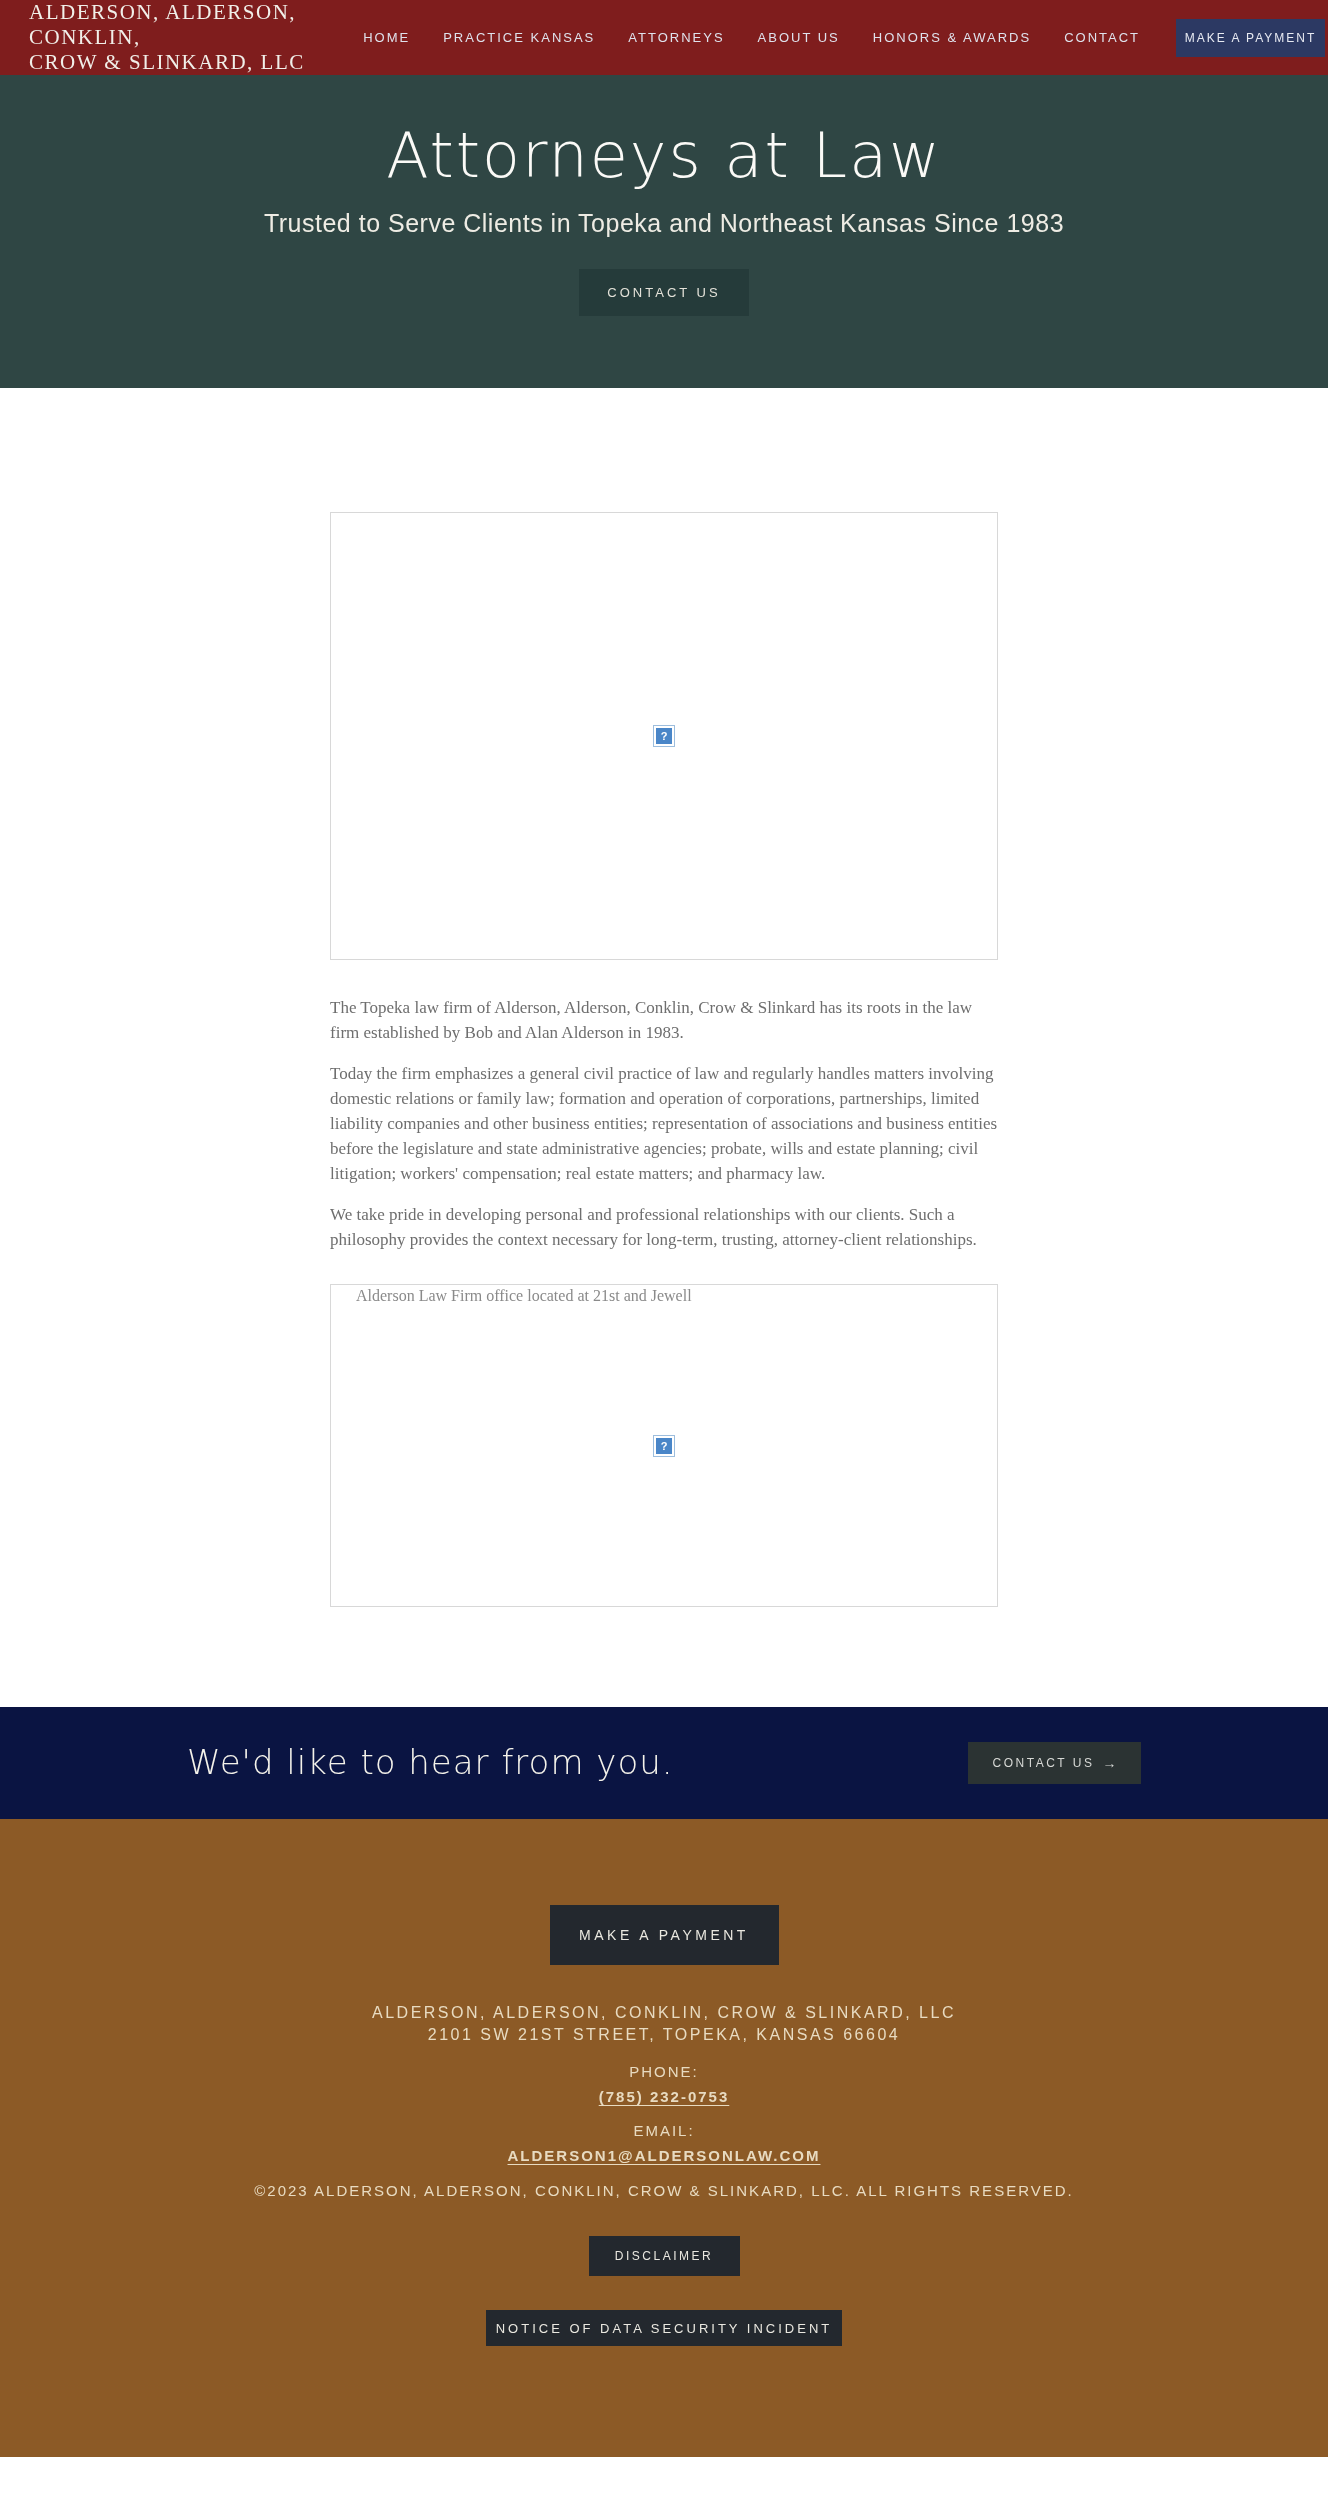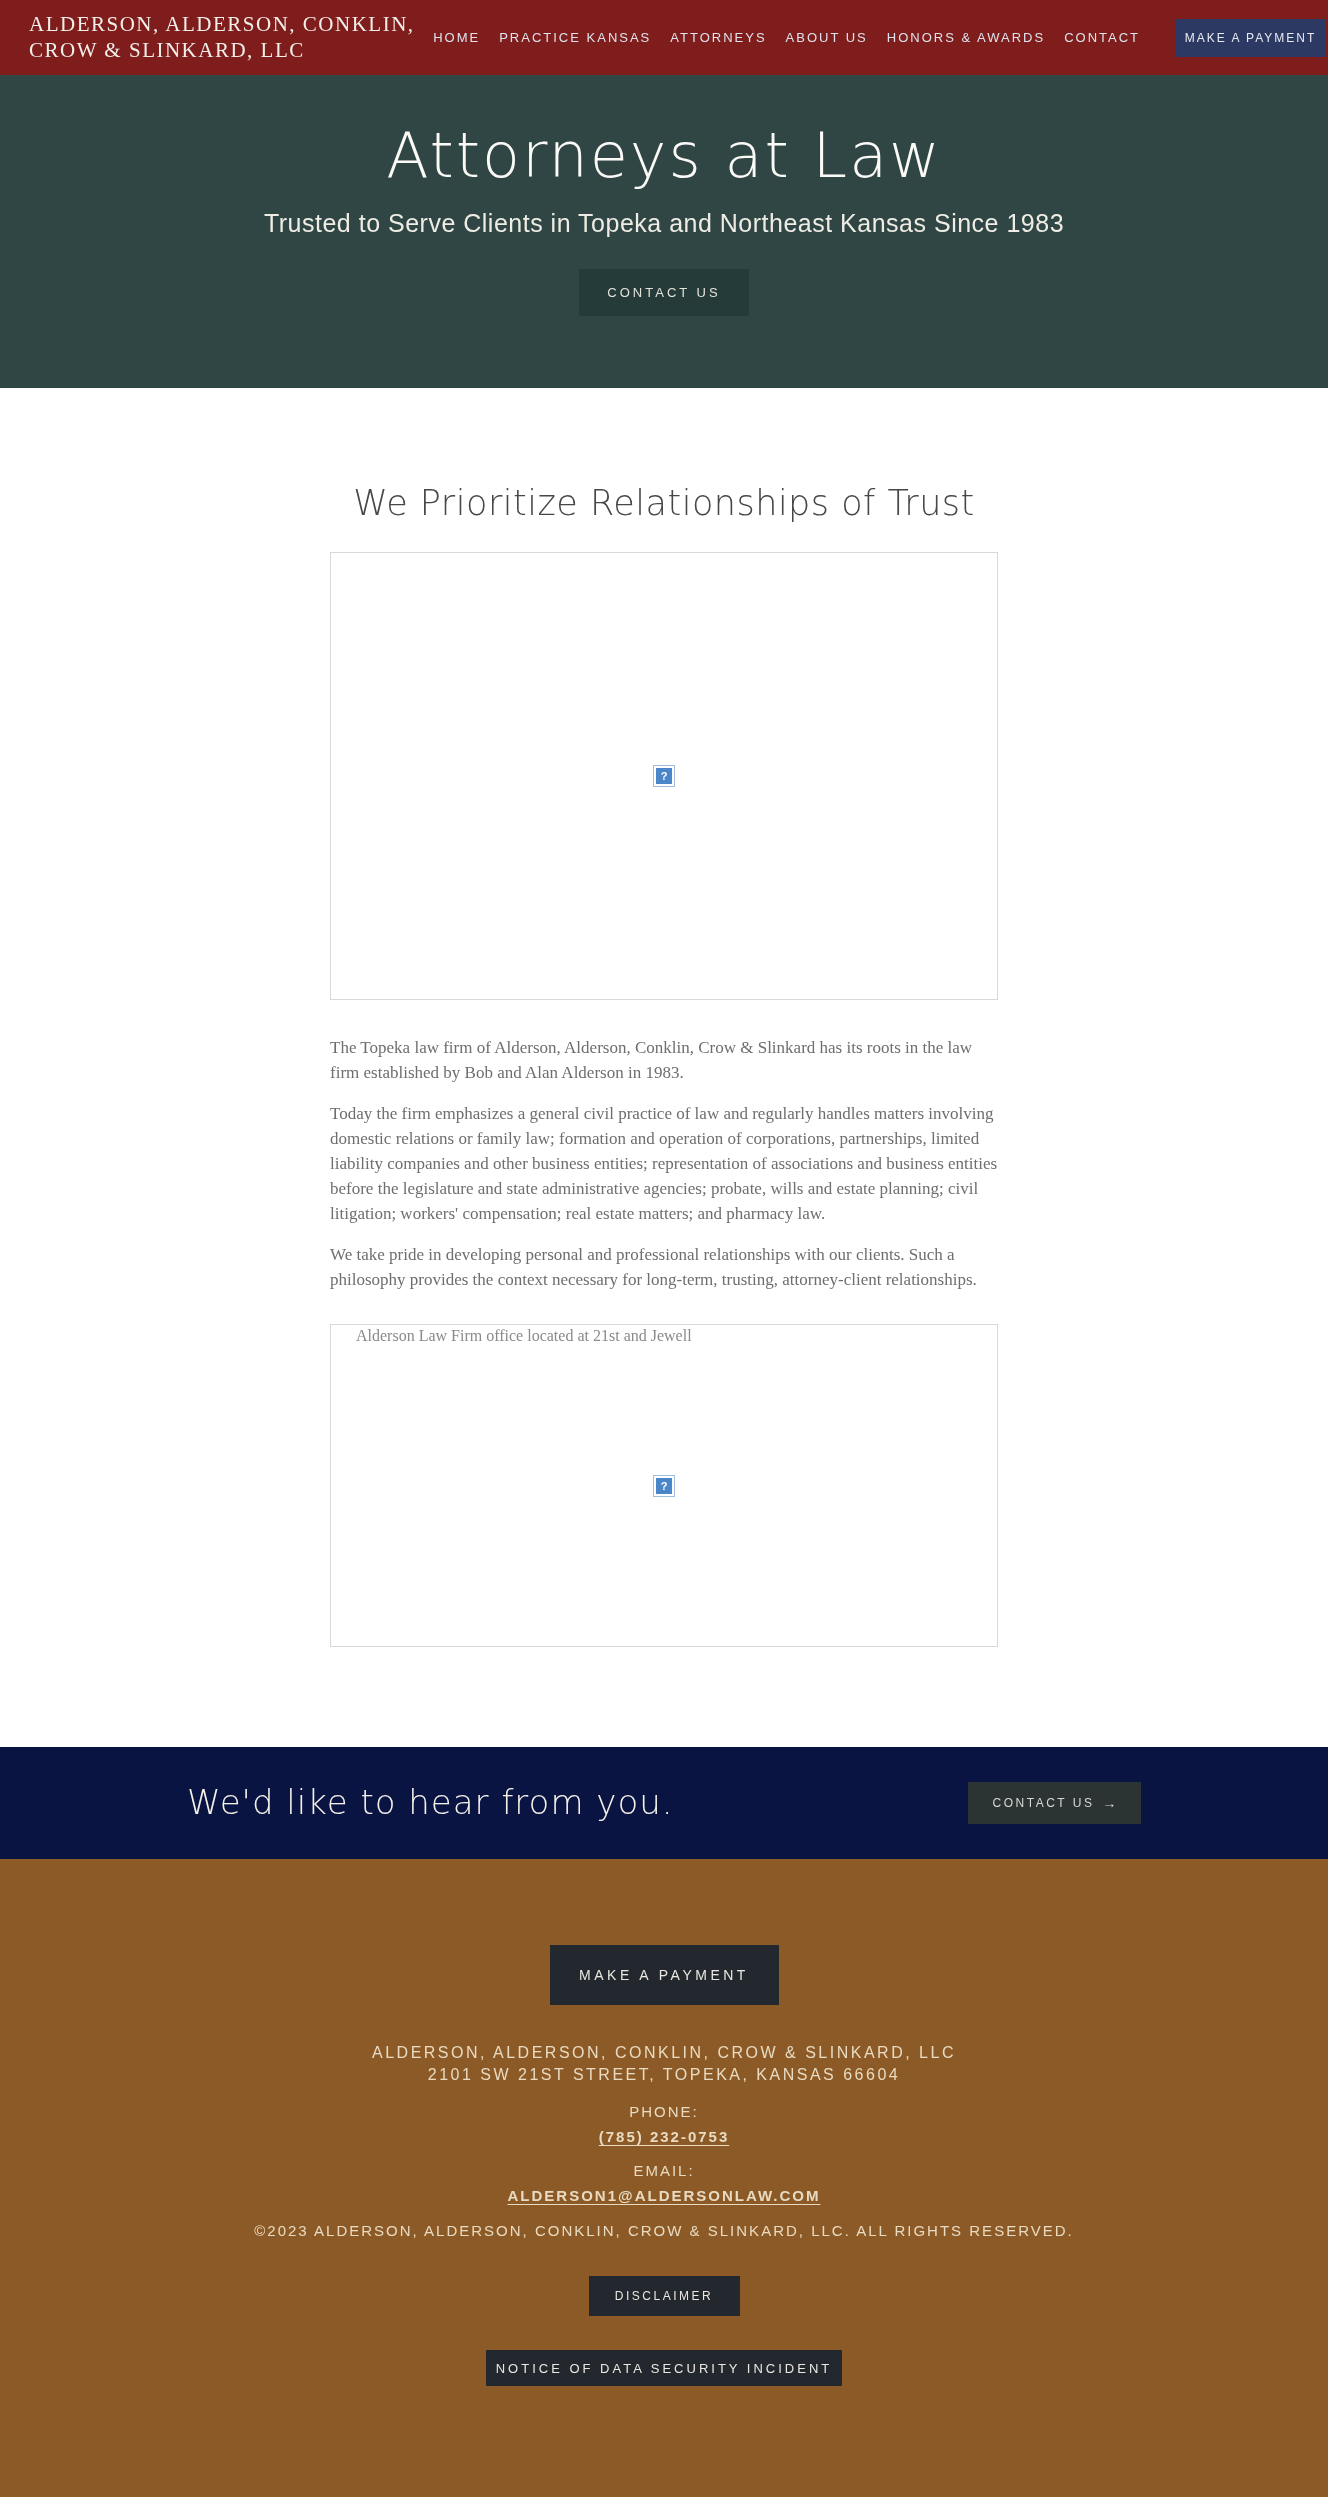--- a/index.html
+++ b/index.html
@@ -12,21 +12,21 @@
     height:75px; background:#7f1d1d;
     display:flex; align-items:center;
     padding-left:29px; padding-right:3px;
   }
   .brand {
     font-family:"Liberation Serif", serif;
     color:#f1efe9; font-size:21px; letter-spacing:1.5px;
     line-height:1.2; font-weight:400; cursor:pointer;
   }
   .nav-links {
-    display:flex; align-items:center; gap:19px;
+    display:flex; align-items:center; gap:33px;
     margin-left:auto; margin-right:36px;
   }
   .nav-link {
     color:#dfe2ec; font-size:13px; letter-spacing:2px;
     cursor:pointer; white-space:nowrap; font-weight:300;
   }
   .nav-pay-btn {
     width:149px; height:38px; background:#2c3963;
     color:#e8eaf2; font-size:12px; letter-spacing:2px;
     display:flex; align-items:center; justify-content:center;
@@ -153,21 +153,20 @@
     <div class="nav-pay-btn">MAKE A PAYMENT</div>
   </header>
 
   <section class="hero">
     <h1 class="hero-title">Attorneys at Law</h1>
     <div class="hero-subtitle">Trusted to Serve Clients in Topeka and Northeast Kansas Since 1983</div>
     <div class="hero-cta">CONTACT US</div>
   </section>
 
   <section class="main-section">
-    <h2 class="section-heading">We Prioritize Relationships of Trust</h2>
 
     <div class="content-col">
 
       <div class="img-box img-box-1">
         <span class="broken-icon-wrap">
           <span class="broken-icon-inner">?</span>
         </span>
       </div>
 
       <div class="body-copy">

